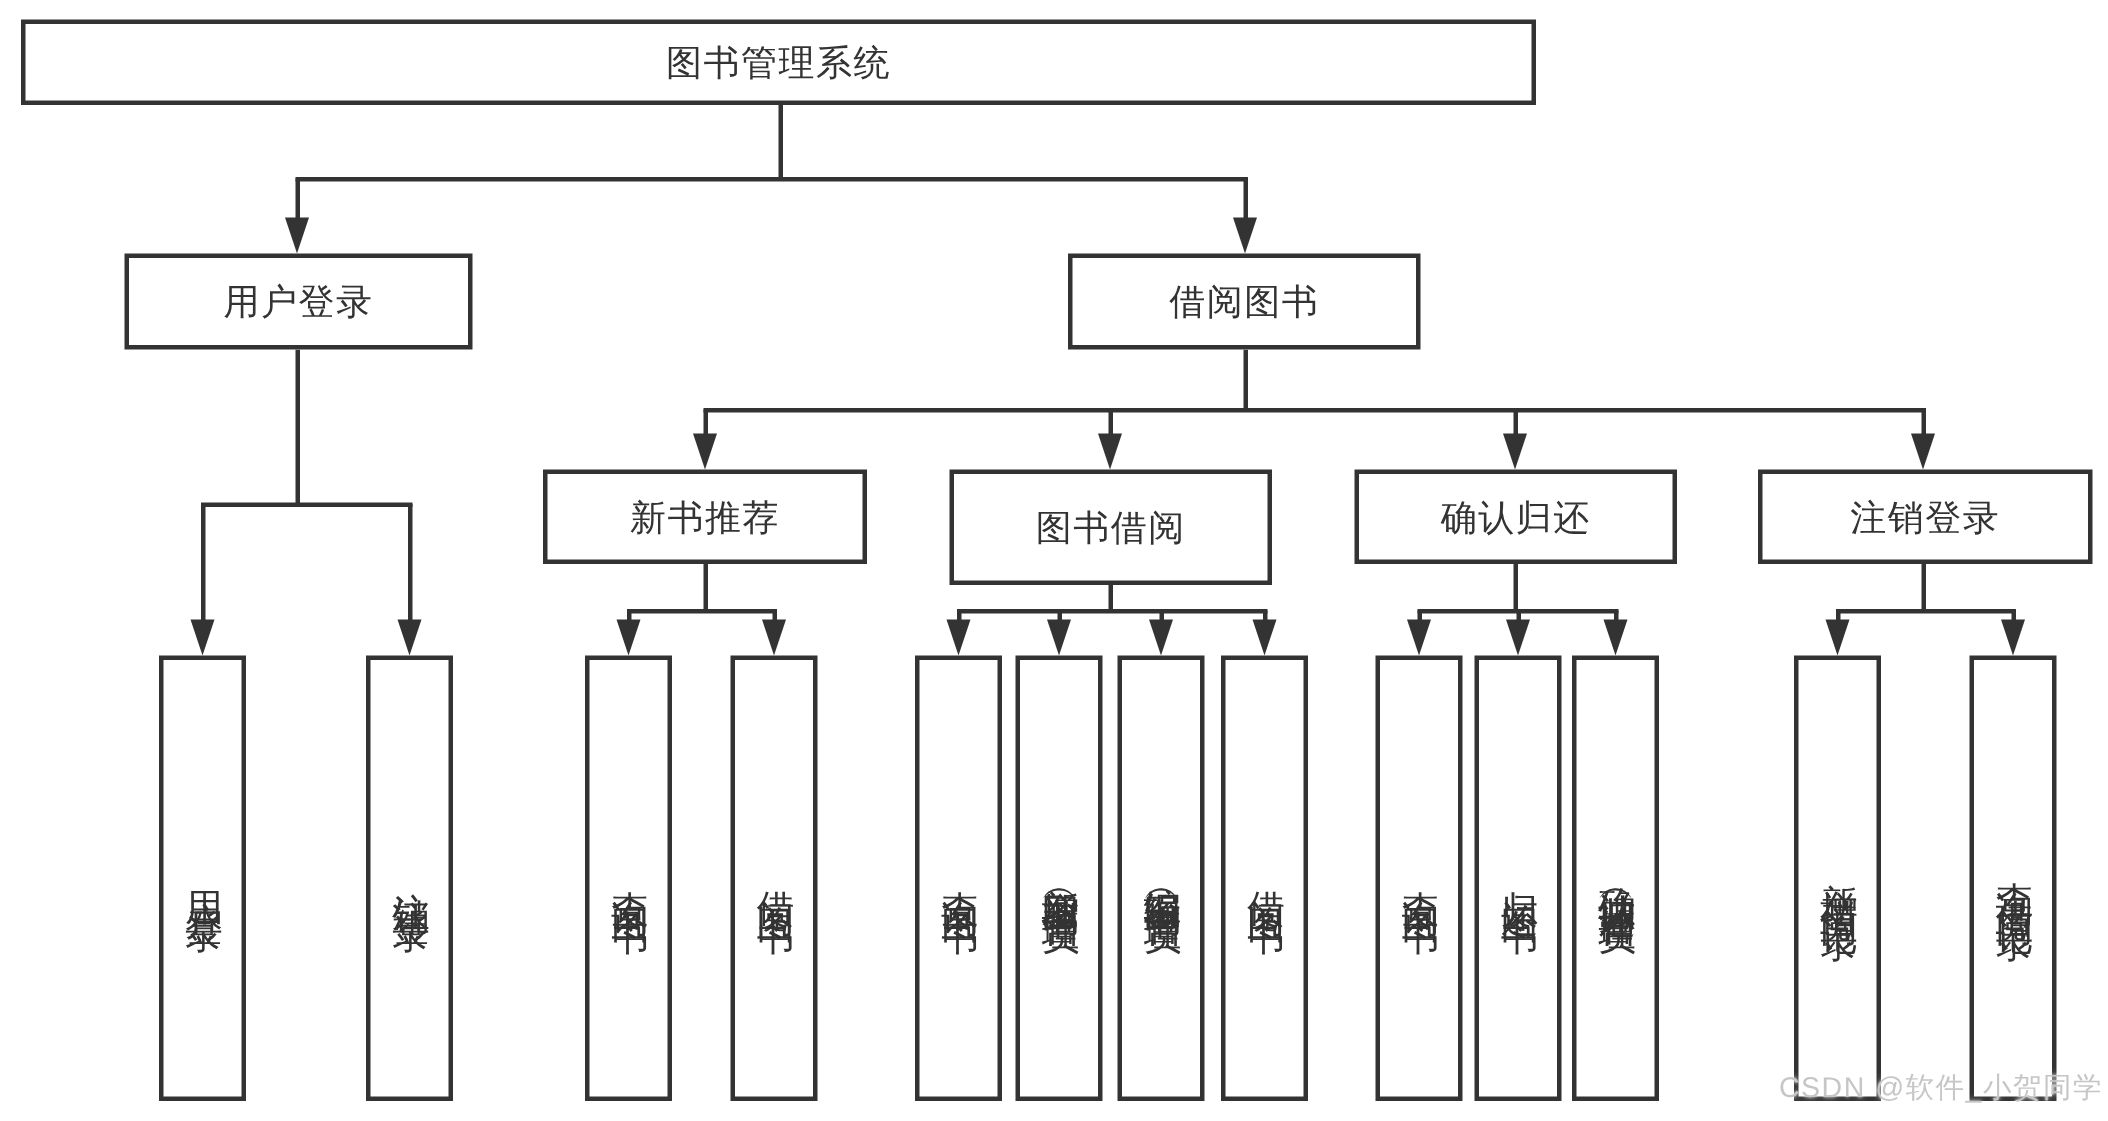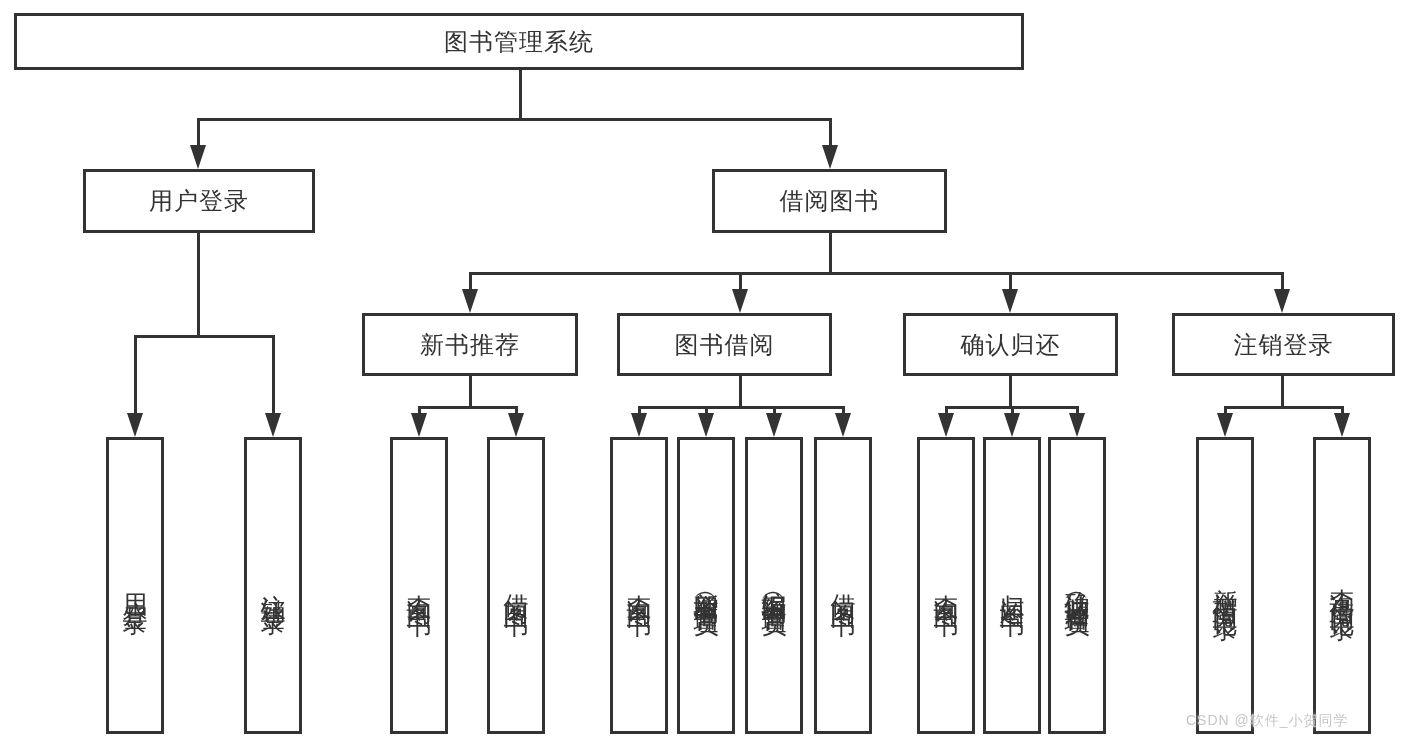--- a/index.html
+++ b/index.html
@@ -56,21 +56,21 @@
     height: 0;
     border-left: 8px solid transparent;
     border-right: 8px solid transparent;
     border-top: 24px solid #333333;
     z-index: 1;
   }
   .watermark {
     position: absolute;
     left: 1186px;
     top: 712px;
-    font-size: 14px;
+    font-size: 19px;
     color: #c6c6c6;
     letter-spacing: 1px;
     white-space: nowrap;
     z-index: 5;
     text-shadow: 0 0 2px rgba(255,255,255,0.9), 0 0 5px rgba(255,255,255,0.7);
   }
 </style>
 </head>
 <body>
 
@@ -83,21 +83,21 @@
   <div class="box" style="left:83px;top:169px;width:232px;height:64px">
     <span class="hlabel">用户登录</span>
   </div>
   <div class="box" style="left:712px;top:169px;width:235px;height:64px">
     <span class="hlabel">借阅图书</span>
   </div>
 
   <div class="box" style="left:362px;top:313px;width:216px;height:63px">
     <span class="hlabel">新书推荐</span>
   </div>
-  <div class="box" style="left:617px;top:313px;width:215px;height:63px">
+  <div class="box" style="left:633px;top:313px;width:215px;height:77px">
     <span class="hlabel">图书借阅</span>
   </div>
   <div class="box" style="left:903px;top:313px;width:215px;height:63px">
     <span class="hlabel">确认归还</span>
   </div>
   <div class="box" style="left:1172px;top:313px;width:223px;height:63px">
     <span class="hlabel">注销登录</span>
   </div>
 
   <div class="box vbox" style="left:106px">

